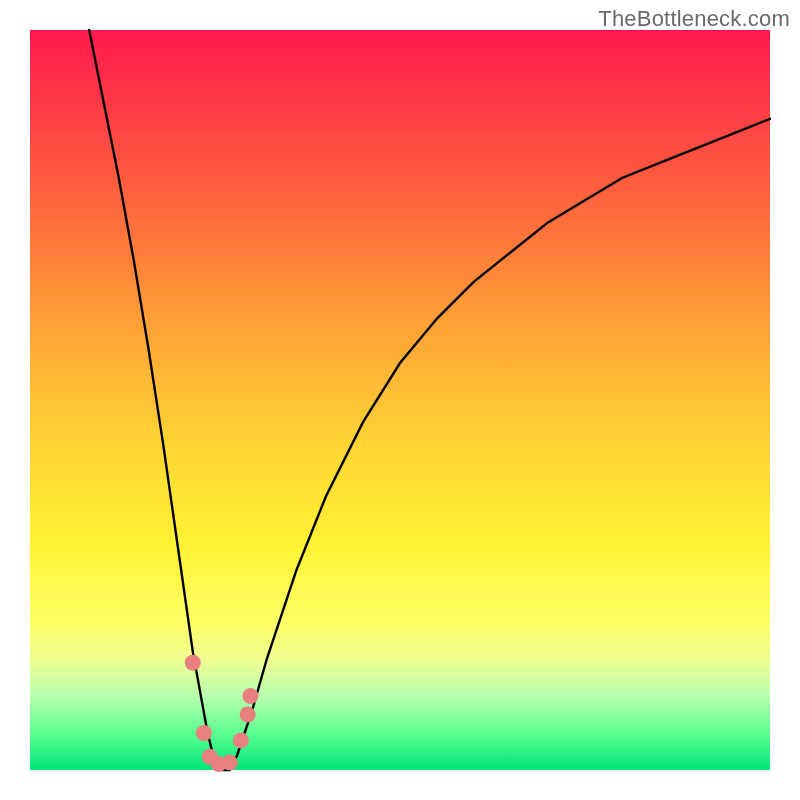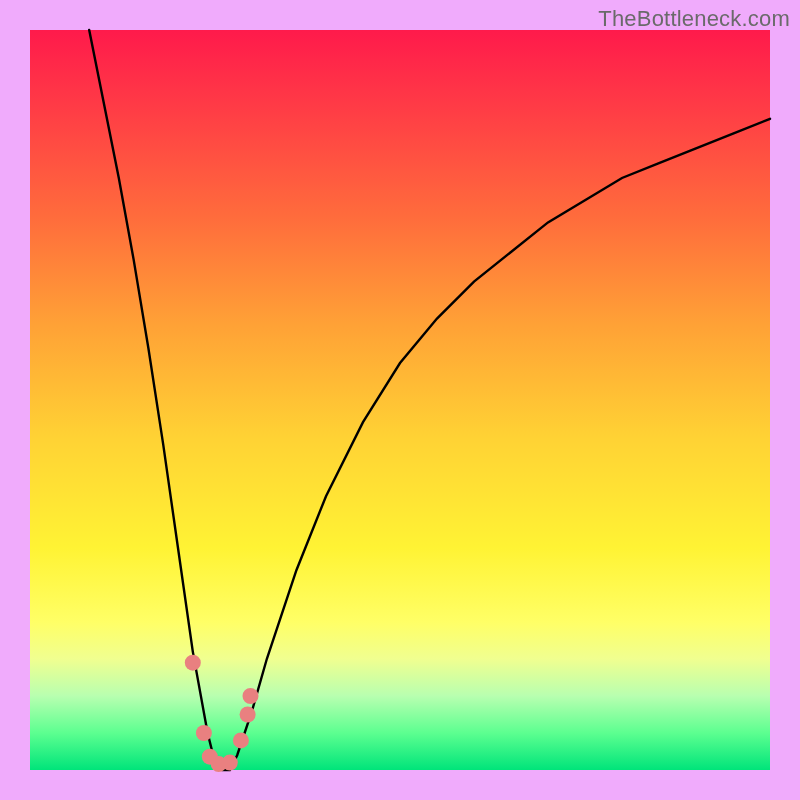--- a/index.html
+++ b/index.html
@@ -8,21 +8,21 @@
     width: 800px;
     height: 800px;
     overflow: hidden;
     background: #000;
     font-family: Arial, Helvetica, sans-serif;
   }
   .frame {
     position: relative;
     width: 800px;
     height: 800px;
-    background: #f0abfc;
+    background: #ffffff;
   }
   .plot {
     position: absolute;
     left: 30px;
     top: 30px;
     width: 740px;
     height: 740px;
     background: linear-gradient(to bottom,
       #ff1a4b 0%,
       #ff3a46 10%,

